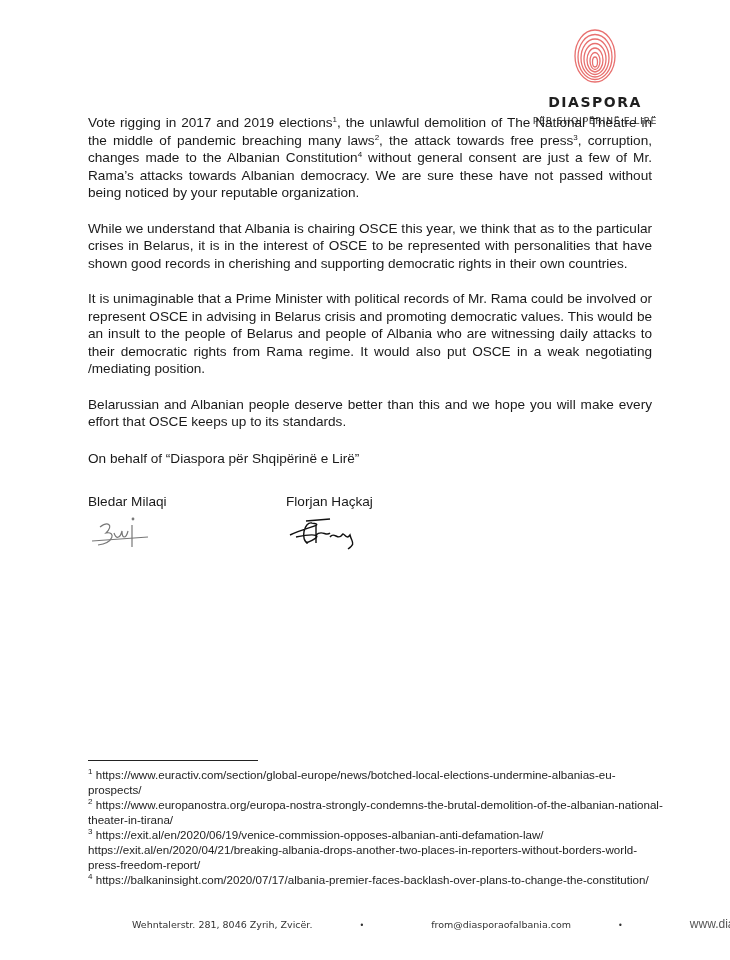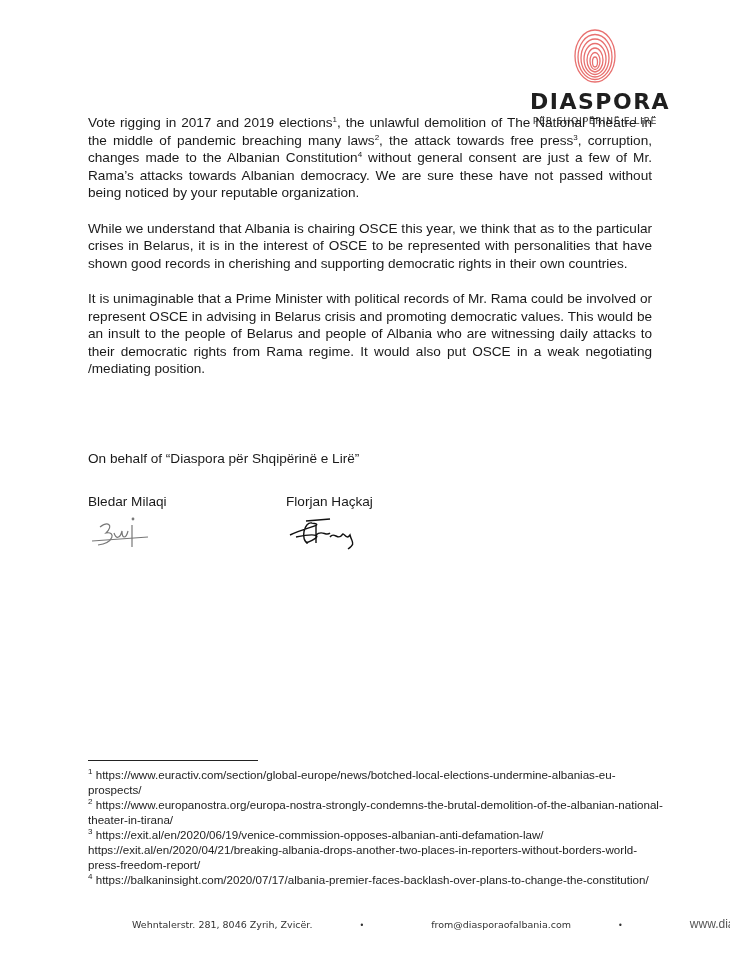--- a/index.html
+++ b/index.html
@@ -1,19 +1,19 @@
 <!DOCTYPE html>
 <html><head>
 <meta charset="utf-8">
 <style>
   html, body { margin: 0; padding: 0; background: #ffffff; }
   body { width: 730px; height: 960px; position: relative; overflow: hidden; font-family: "Liberation Sans", sans-serif; color: #1a1a1a; }
   .logo { position: absolute; left: 530px; top: 28px; width: 130px; text-align: center; }
   .fingerprint { width: 44px; height: 56px; margin: 0 auto 6px auto; display: block; }
-  .brand { font-family: "DejaVu Sans", sans-serif; font-weight: bold; font-size: 22px; letter-spacing: 1.5px; color: #1f1f1f; line-height: 24px; }
+  .brand { font-family: "DejaVu Sans", sans-serif; font-weight: bold; font-size: 14px; letter-spacing: 1.5px; color: #1f1f1f; line-height: 24px; }
   .tagline { font-family: "DejaVu Sans", sans-serif; font-size: 9.5px; letter-spacing: 0.6px; color: #333; line-height: 12px; margin-top: 1px; }
   .body-text { position: absolute; left: 88px; top: 114px; width: 564px; font-size: 13.6px; line-height: 17.6px; text-align: justify; }
   .body-text p { margin: 0 0 17.6px 0; }
   sup { font-size: 8px; line-height: 0; vertical-align: 5px; }
   .closing { position: absolute; left: 88px; top: 450px; font-size: 13.6px; line-height: 17.6px; }
   .signers { position: absolute; left: 88px; top: 493px; width: 500px; font-size: 13.6px; line-height: 17.6px; }
   .signer { position: absolute; top: 0; }
   .signer.s1 { left: 0; }
   .signer.s2 { left: 198px; }
   .signature { position: absolute; top: 20px; }
@@ -41,20 +41,21 @@
     </g>
   </svg>
   <div class="brand">DIASPORA</div>
   <div class="tagline">PËR SHQIPËRINË E LIRË</div>
 </div>
 
 <div class="body-text" id="letter-body">
     <p><span>Vote rigging in 2017 and 2019 elections</span><sup>1</sup><span>, the unlawful demolition of The National Theatre in the middle of pandemic breaching many laws</span><sup>2</sup><span>, the attack towards free press</span><sup>3</sup><span>, corruption, changes made to the Albanian Constitution</span><sup>4</sup><span> without general consent are just a few of Mr. Rama’s attacks towards Albanian democracy. We are sure these have not passed without being noticed by your reputable organization.</span></p>
     <p><span>While we understand that Albania is chairing OSCE this year, we think that as to the particular crises in Belarus, it is in the interest of OSCE to be represented with personalities that have shown good records in cherishing and supporting democratic rights in their own countries.</span></p>
     <p><span>It is unimaginable that a Prime Minister with political records of Mr. Rama could be involved or represent OSCE in advising in Belarus crisis and promoting democratic values. This would be an insult to the people of Belarus and people of Albania who are witnessing daily attacks to their democratic rights from Rama regime. It would also put OSCE in a weak negotiating /mediating position.</span></p>
+    <p><span>Belarussian and Albanian people deserve better than this and we hope you will make every effort that OSCE keeps up to its standards.</span></p>
   </div>
 
 <div class="closing">
   <div>On behalf of “Diaspora për Shqipërinë e Lirë”</div>
 </div>
 
 <div class="signers">
   <div class="signer s1">
     <div>Bledar Milaqi</div>
     <svg class="signature" width="70" height="40" viewBox="0 0 70 40">

